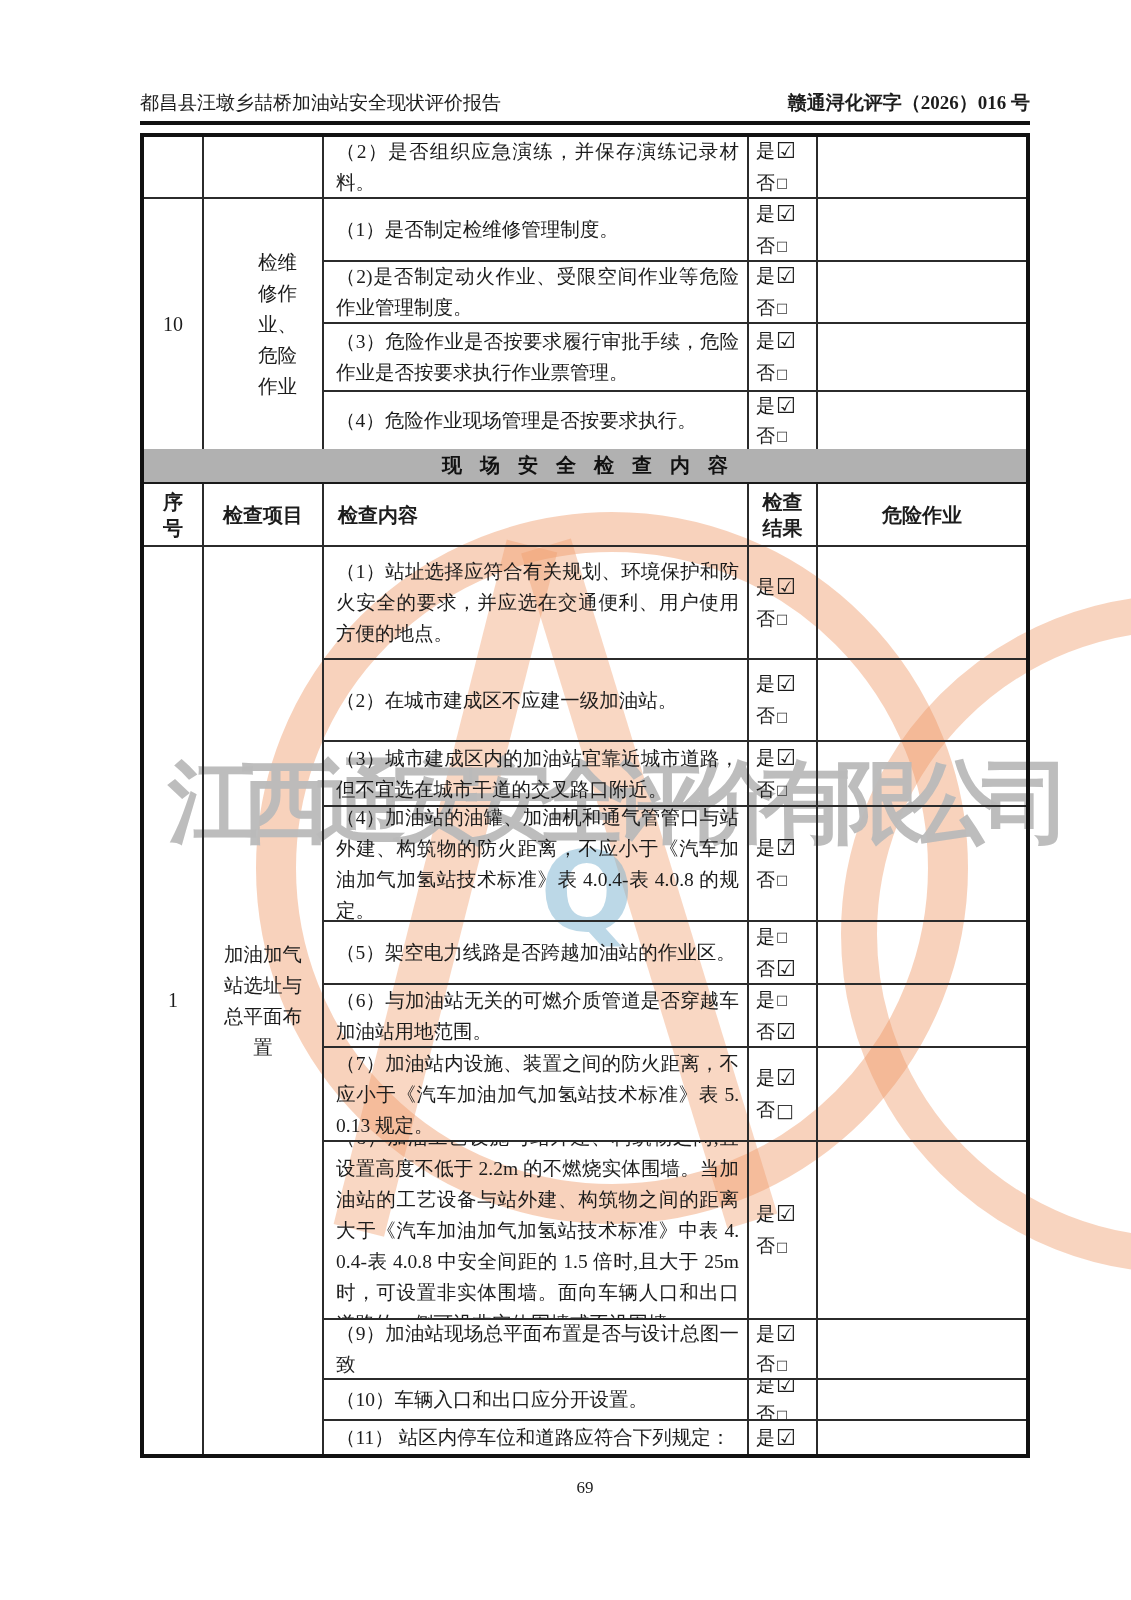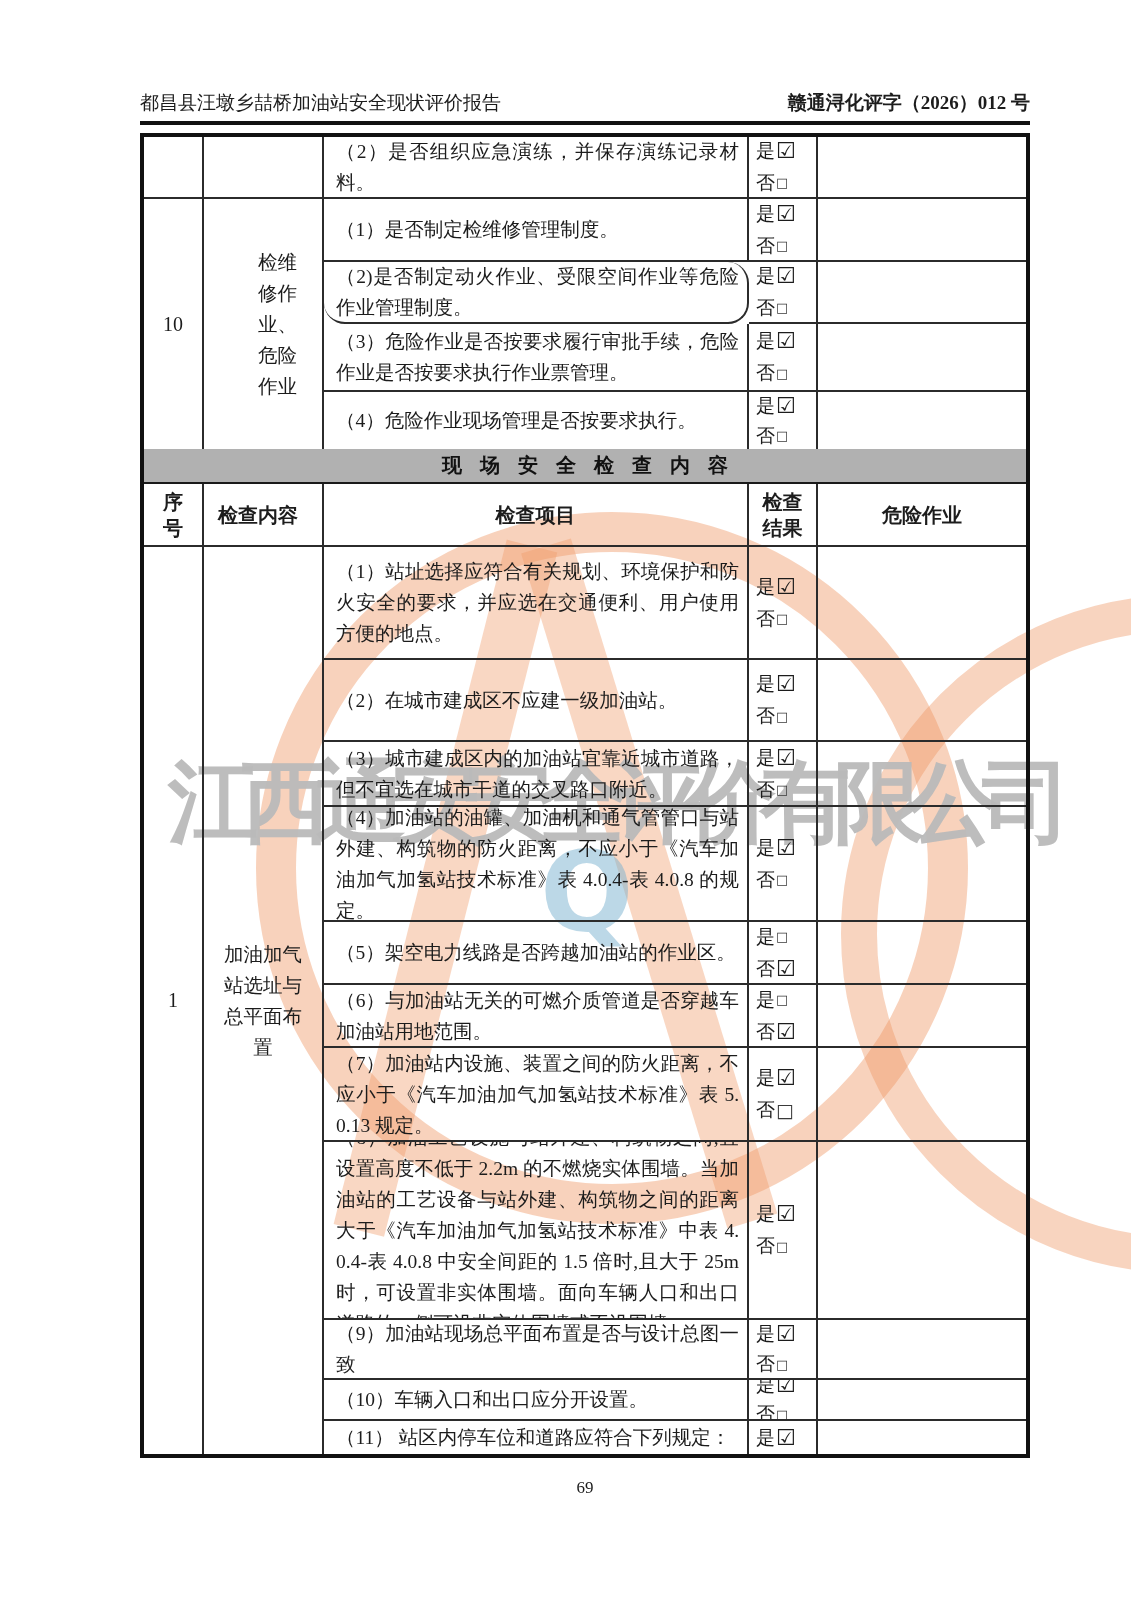--- a/index.html
+++ b/index.html
@@ -82,21 +82,21 @@
     <div class="wm-leg left"></div>
     <div class="wm-leg right"></div>
     <div class="wm-blue wm-q">Q</div>
     <div class="wm-company">江西通安安全评价有限公司</div>
   </div>
 
   <div class="content">
 
     <div class="pg-header">
       <span class="title">都昌县汪墩乡喆桥加油站安全现状评价报告</span>
-      <span class="doc-no">赣通浔化评字（2026）012 号</span>
+      <span class="doc-no">赣通浔化评字（2026）016 号</span>
     </div>
     <div class="header-rule"></div>
 
     <div class="tbl">
 
       <div class="band" id="carry-band" style="grid-template-rows:62px;">
         <div class="c bcell-r bcell-b"></div>
         <div class="c bcell-r bcell-b"></div>
         <div class="c bcell-r bcell-b content-cell">
             <span>（2）是否组织应急演练，并保存演练记录材料。</span>
@@ -126,21 +126,21 @@
               <span>是</span>
               <span class="cb-mark cb-checked">☑</span>
             </div>
             <div class="cb-line">
               <span>否</span>
               <span class="cb-mark cb-un">□</span>
             </div>
           </div>
   <div class="c bcell-b issues-cell rc" style="grid-area: 1 / 5;"></div>
 
-  <div class="c bcell-r bcell-b content-cell rc" style="grid-area: 2 / 3; border-radius: 21px;">
+  <div class="c bcell-r bcell-b content-cell rc" style="grid-area: 2 / 3;">
             <span class="txt">（2)是否制定动火作业、受限空间作业等危险作业管理制度。</span>
           </div>
   <div class="c bcell-r bcell-b result-cell rc" style="grid-area: 2 / 4;">
             <div class="cb-line">
               <span>是</span>
               <span class="cb-mark cb-checked">☑</span>
             </div>
             <div class="cb-line">
               <span>否</span>
               <span class="cb-mark cb-un">□</span>
@@ -176,22 +176,22 @@
               <span class="cb-mark cb-un">□</span>
             </div>
           </div>
   <div class="c issues-cell rc" style="grid-area: 4 / 5;"></div>
 </div>
 
       <div class="banner">现场安全检查内容</div>
 
       <div class="band headrow" style="grid-template-rows:63px;">
         <div class="c bcell-r bcell-b hc-center hc-wrap hc-seq">序号</div>
+        <div class="c bcell-r bcell-b hc-center">检查项目</div>
         <div class="c bcell-r bcell-b hc-content">检查内容</div>
-        <div class="c bcell-r bcell-b hc-center">检查项目</div>
         <div class="c bcell-r bcell-b hc-center hc-wrap hc-result">检查结果</div>
         <div class="c bcell-b hc-center">危险作业</div>
       </div>
 
       <div class="band" id="band1" style="grid-template-rows: 113px 82px 65px 115px 63px 63px 94px 178px 60px 41px 33px;">
         <div class="c bcell-r seq-cell" style="grid-area: 1 / 1 / span 11;">1</div>
         <div class="c bcell-r item-cell" style="grid-area: 1 / 2 / span 11;">加油加气站选址与总平面布置</div>
 
   <div class="c bcell-r bcell-b content-cell rc" style="grid-area: 1 / 3;">
             <span class="txt">（1）站址选择应符合有关规划、环境保护和防火安全的要求，并应选在交通便利、用户使用方便的地点。</span>

